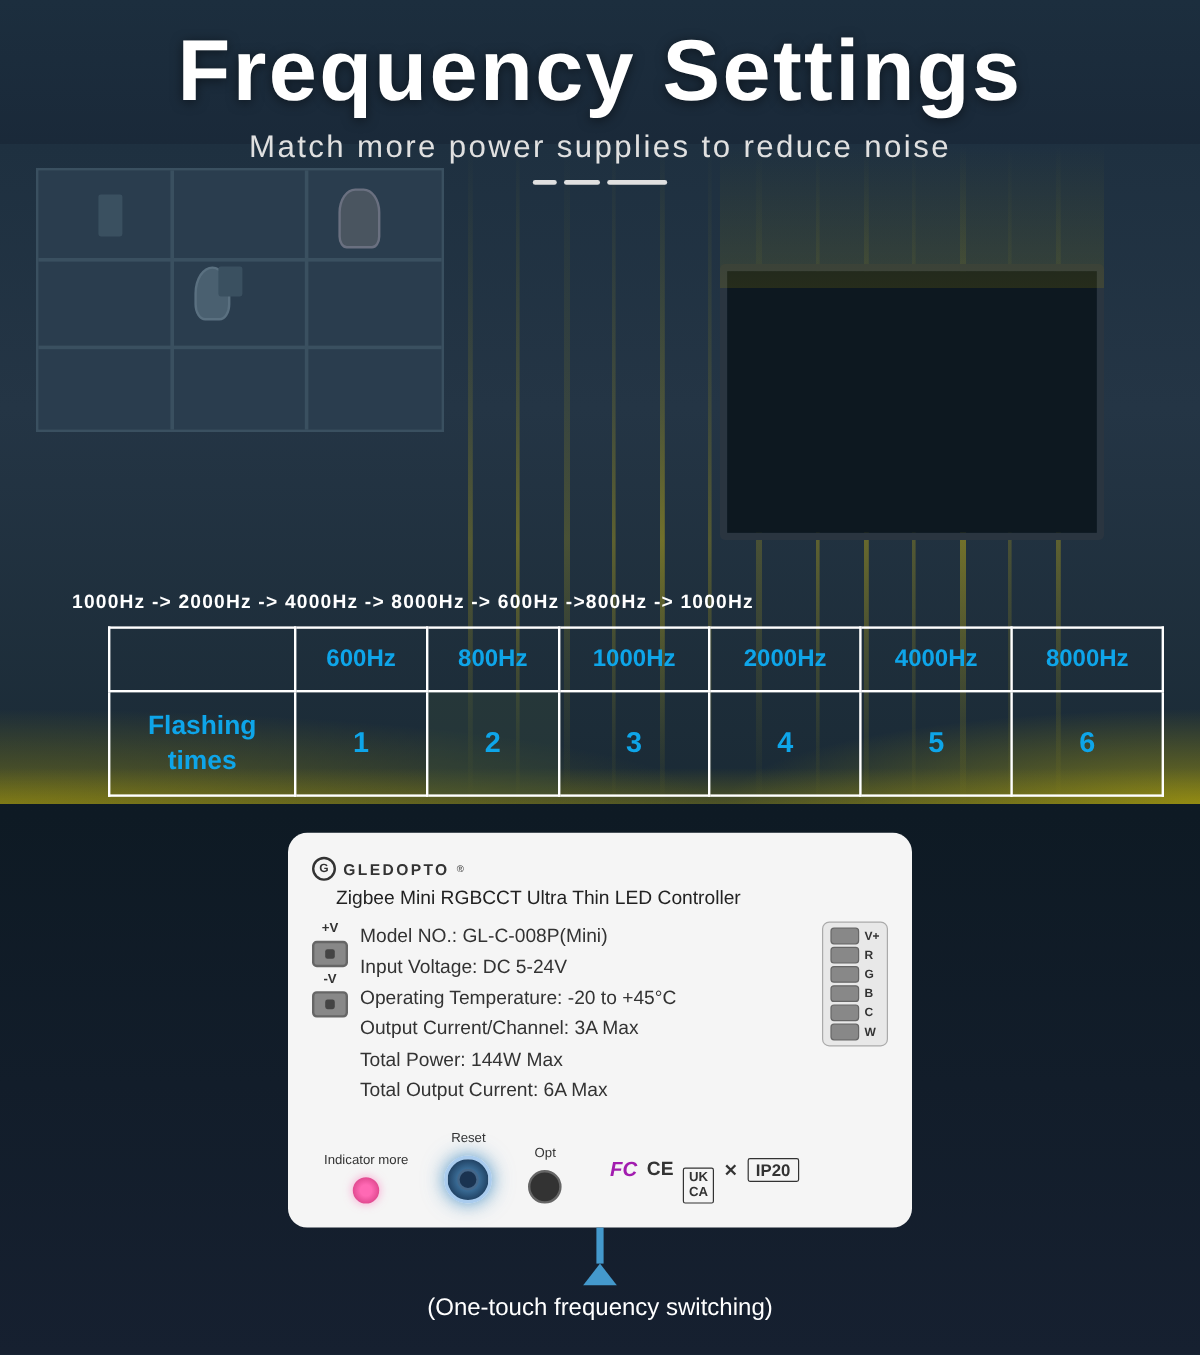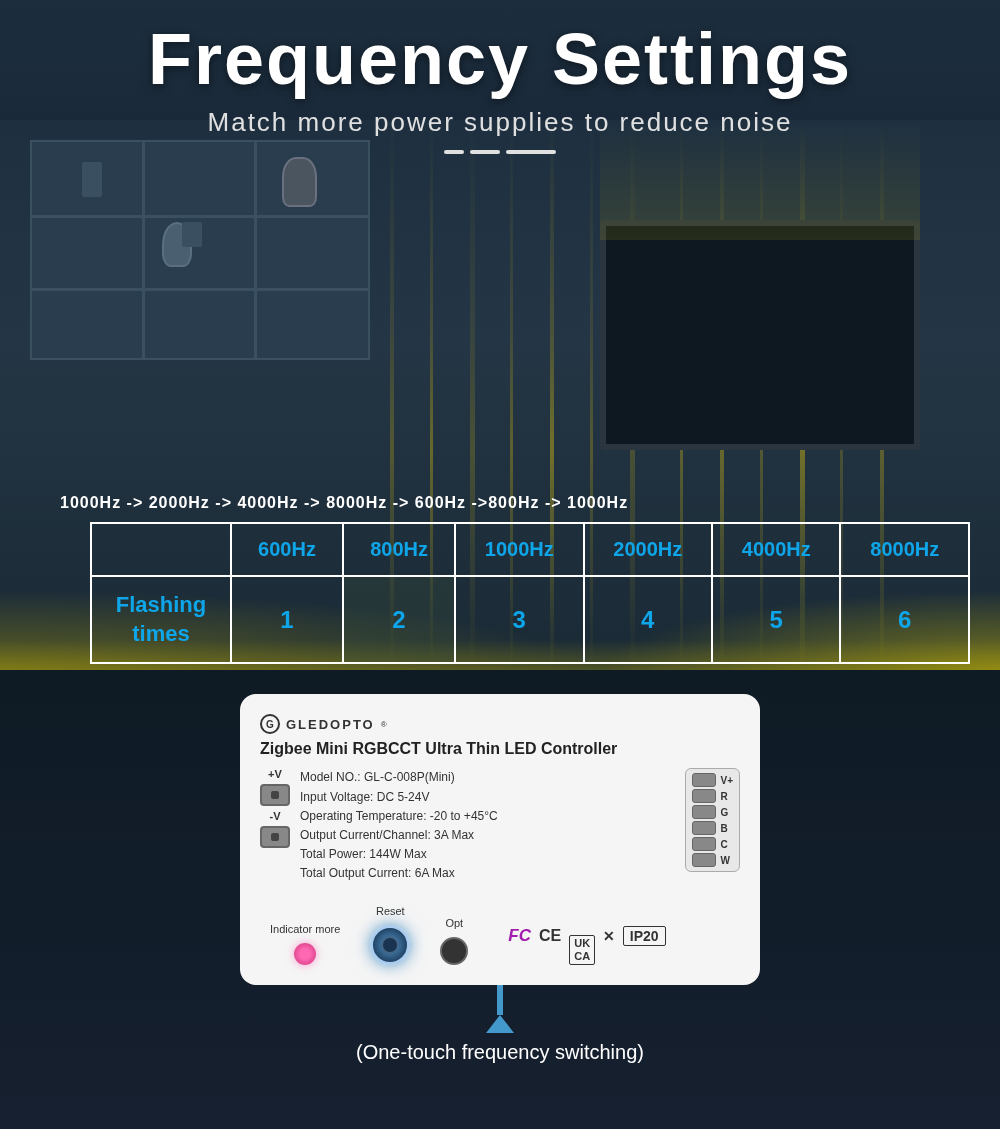--- a/index.html
+++ b/index.html
@@ -166,21 +166,21 @@
     .freq-table th, .freq-table td {
       border: 2px solid #ffffff;
       text-align: center;
       padding: 14px 8px;
       font-weight: 600;
     }
     .freq-table .label-cell {
       font-size: 22px;
       font-weight: 700;
       line-height: 1.3;
-      width: 140px;
+      width: 155px;
     }
     .freq-table .num-cell {
       font-size: 24px;
       font-weight: 700;
     }
     .freq-table .highlight-2 {
       background: rgba(60,80,60,0.3);
     }
 
     
@@ -230,23 +230,24 @@
       letter-spacing: 2px;
       color: #333;
     }
     .brand-tm {
       font-size: 8px;
       vertical-align: super;
       color: #333;
     }
     .card-product-title {
       font-size: 16px;
-      font-weight: 700;
+      font-weight: 400;
       color: #222;
       margin-bottom: 10px;
+      margin-left: 20px;
     }
     .card-body {
       display: flex;
       gap: 10px;
       align-items: flex-start;
     }
     .card-ports-left {
       display: flex;
       flex-direction: column;
       gap: 4px;
@@ -265,21 +266,21 @@
     .port-hole {
       width: 8px;
       height: 8px;
       background: #444;
       border-radius: 2px;
     }
     .card-specs {
       flex: 1;
     }
     .spec-line {
-      font-size: 12px;
+      font-size: 16px;
       color: #333;
       line-height: 1.6;
     }
     .card-controls {
       display: flex;
       gap: 30px;
       margin-top: 14px;
       align-items: flex-end;
       padding: 0 10px;
     }

